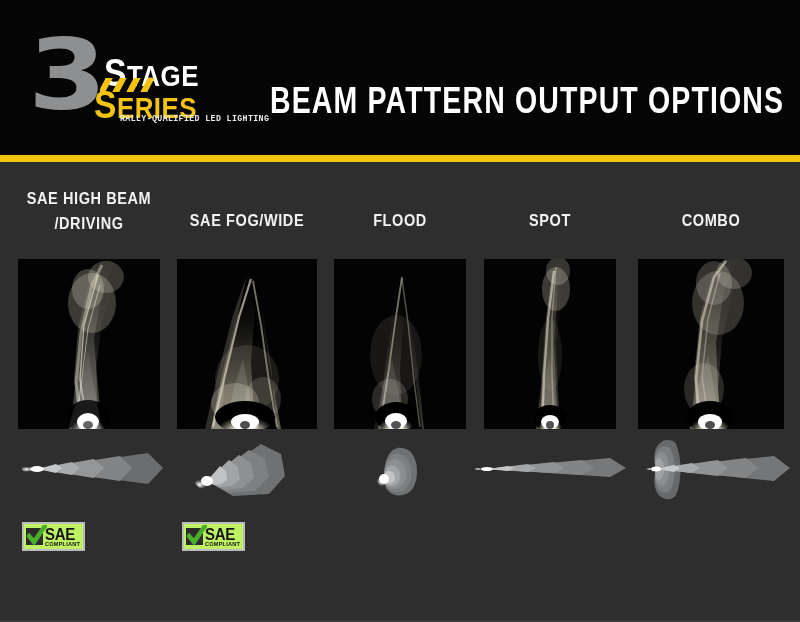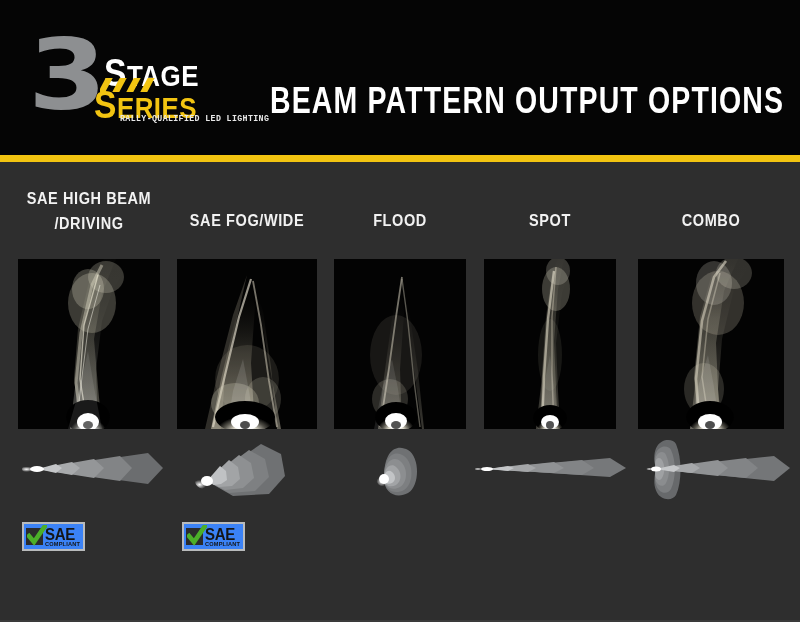--- a/index.html
+++ b/index.html
@@ -119,21 +119,21 @@
 
   
   .sae {
     position:absolute;
     width:63px; height:29px;
     background:#b9bbbc;
     padding:2px;
   }
   .sae-inner {
     width:100%; height:100%;
-    background:#3b82f6;
+    background:#bef264;
     display:flex; align-items:center;
     padding-left:2px;
   }
   .sae-box {
     width:17px; height:17px;
     background:#2b2b2b;
     position:relative;
     flex:0 0 auto;
   }
   .sae-box .tick {

